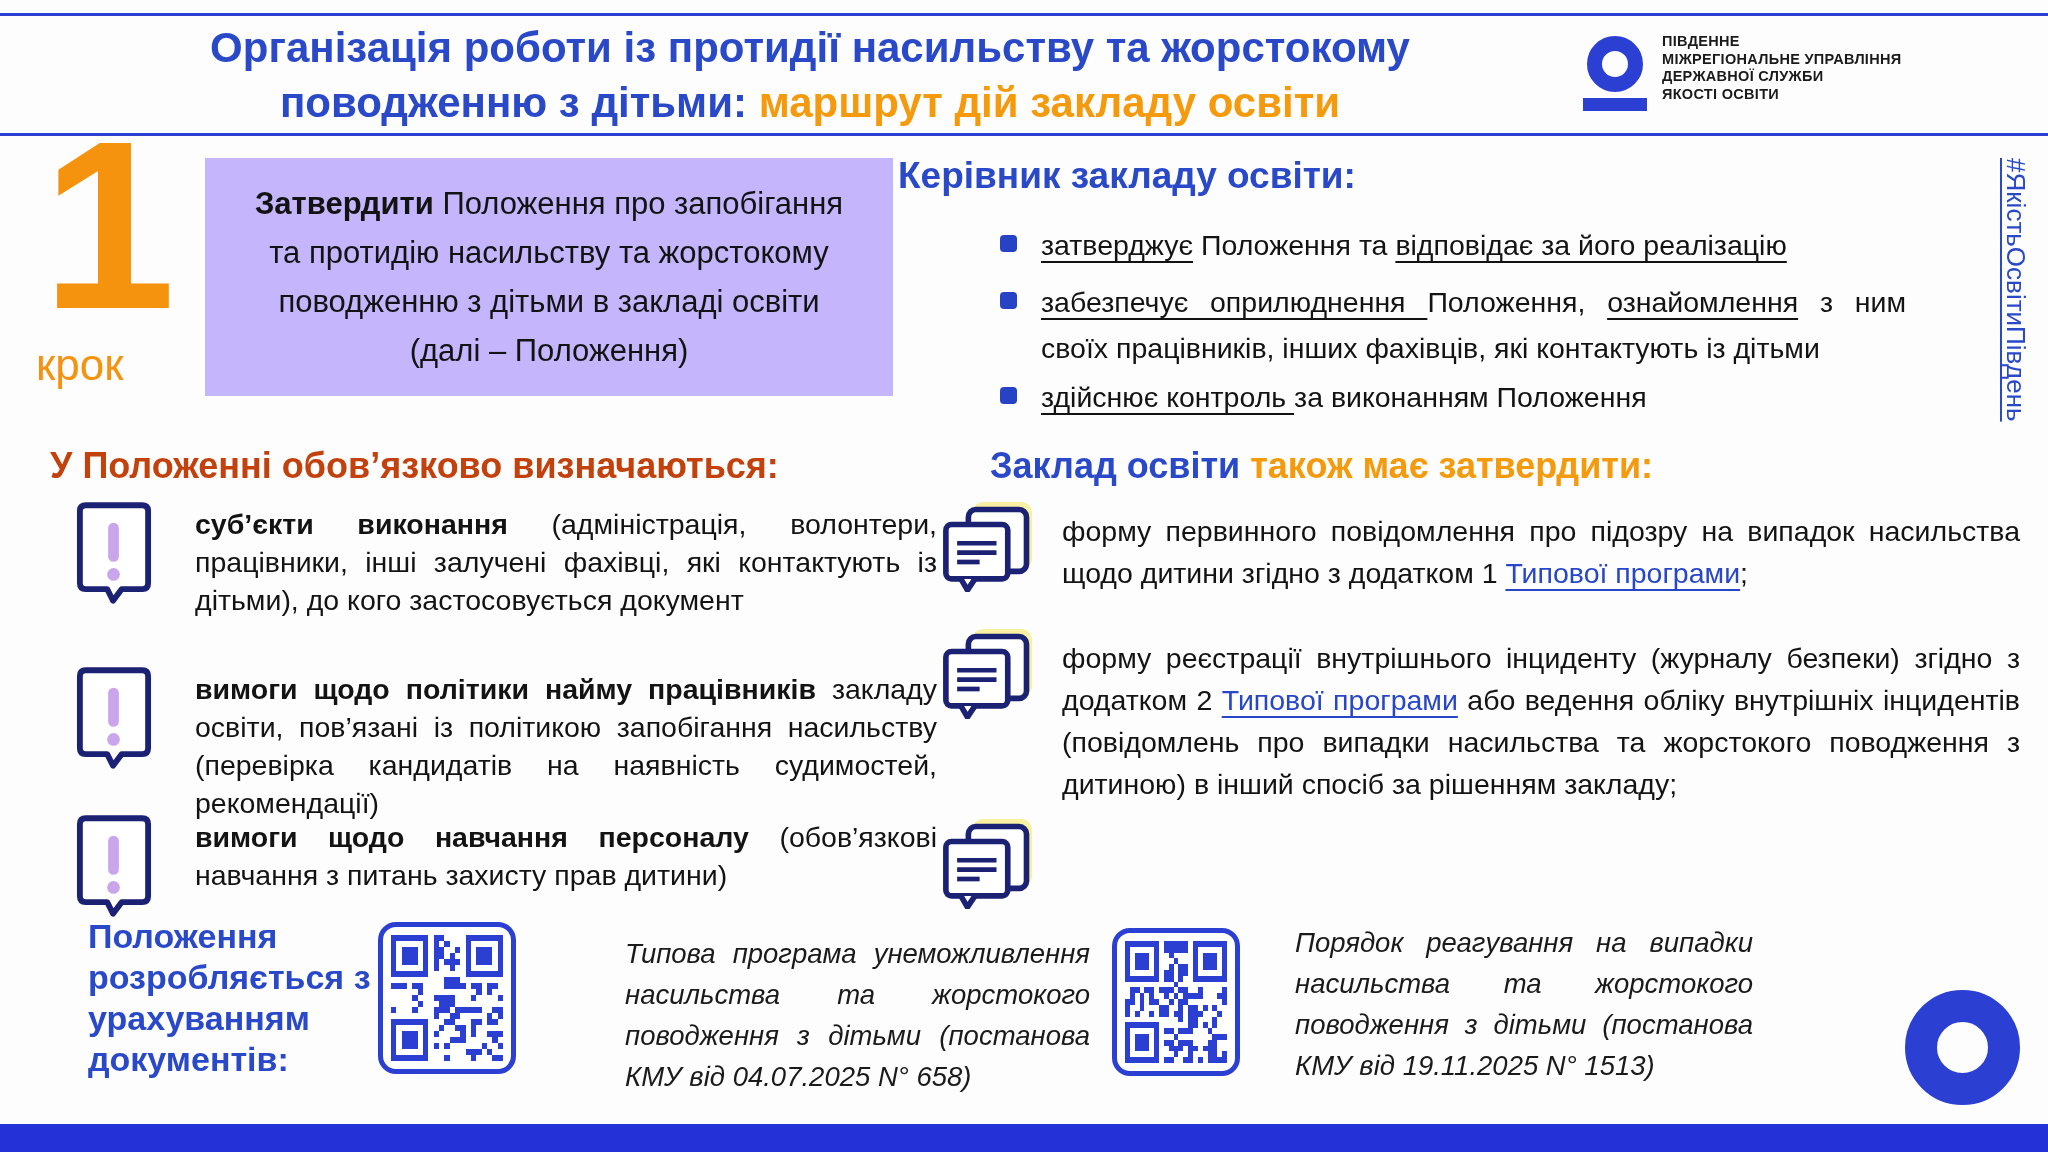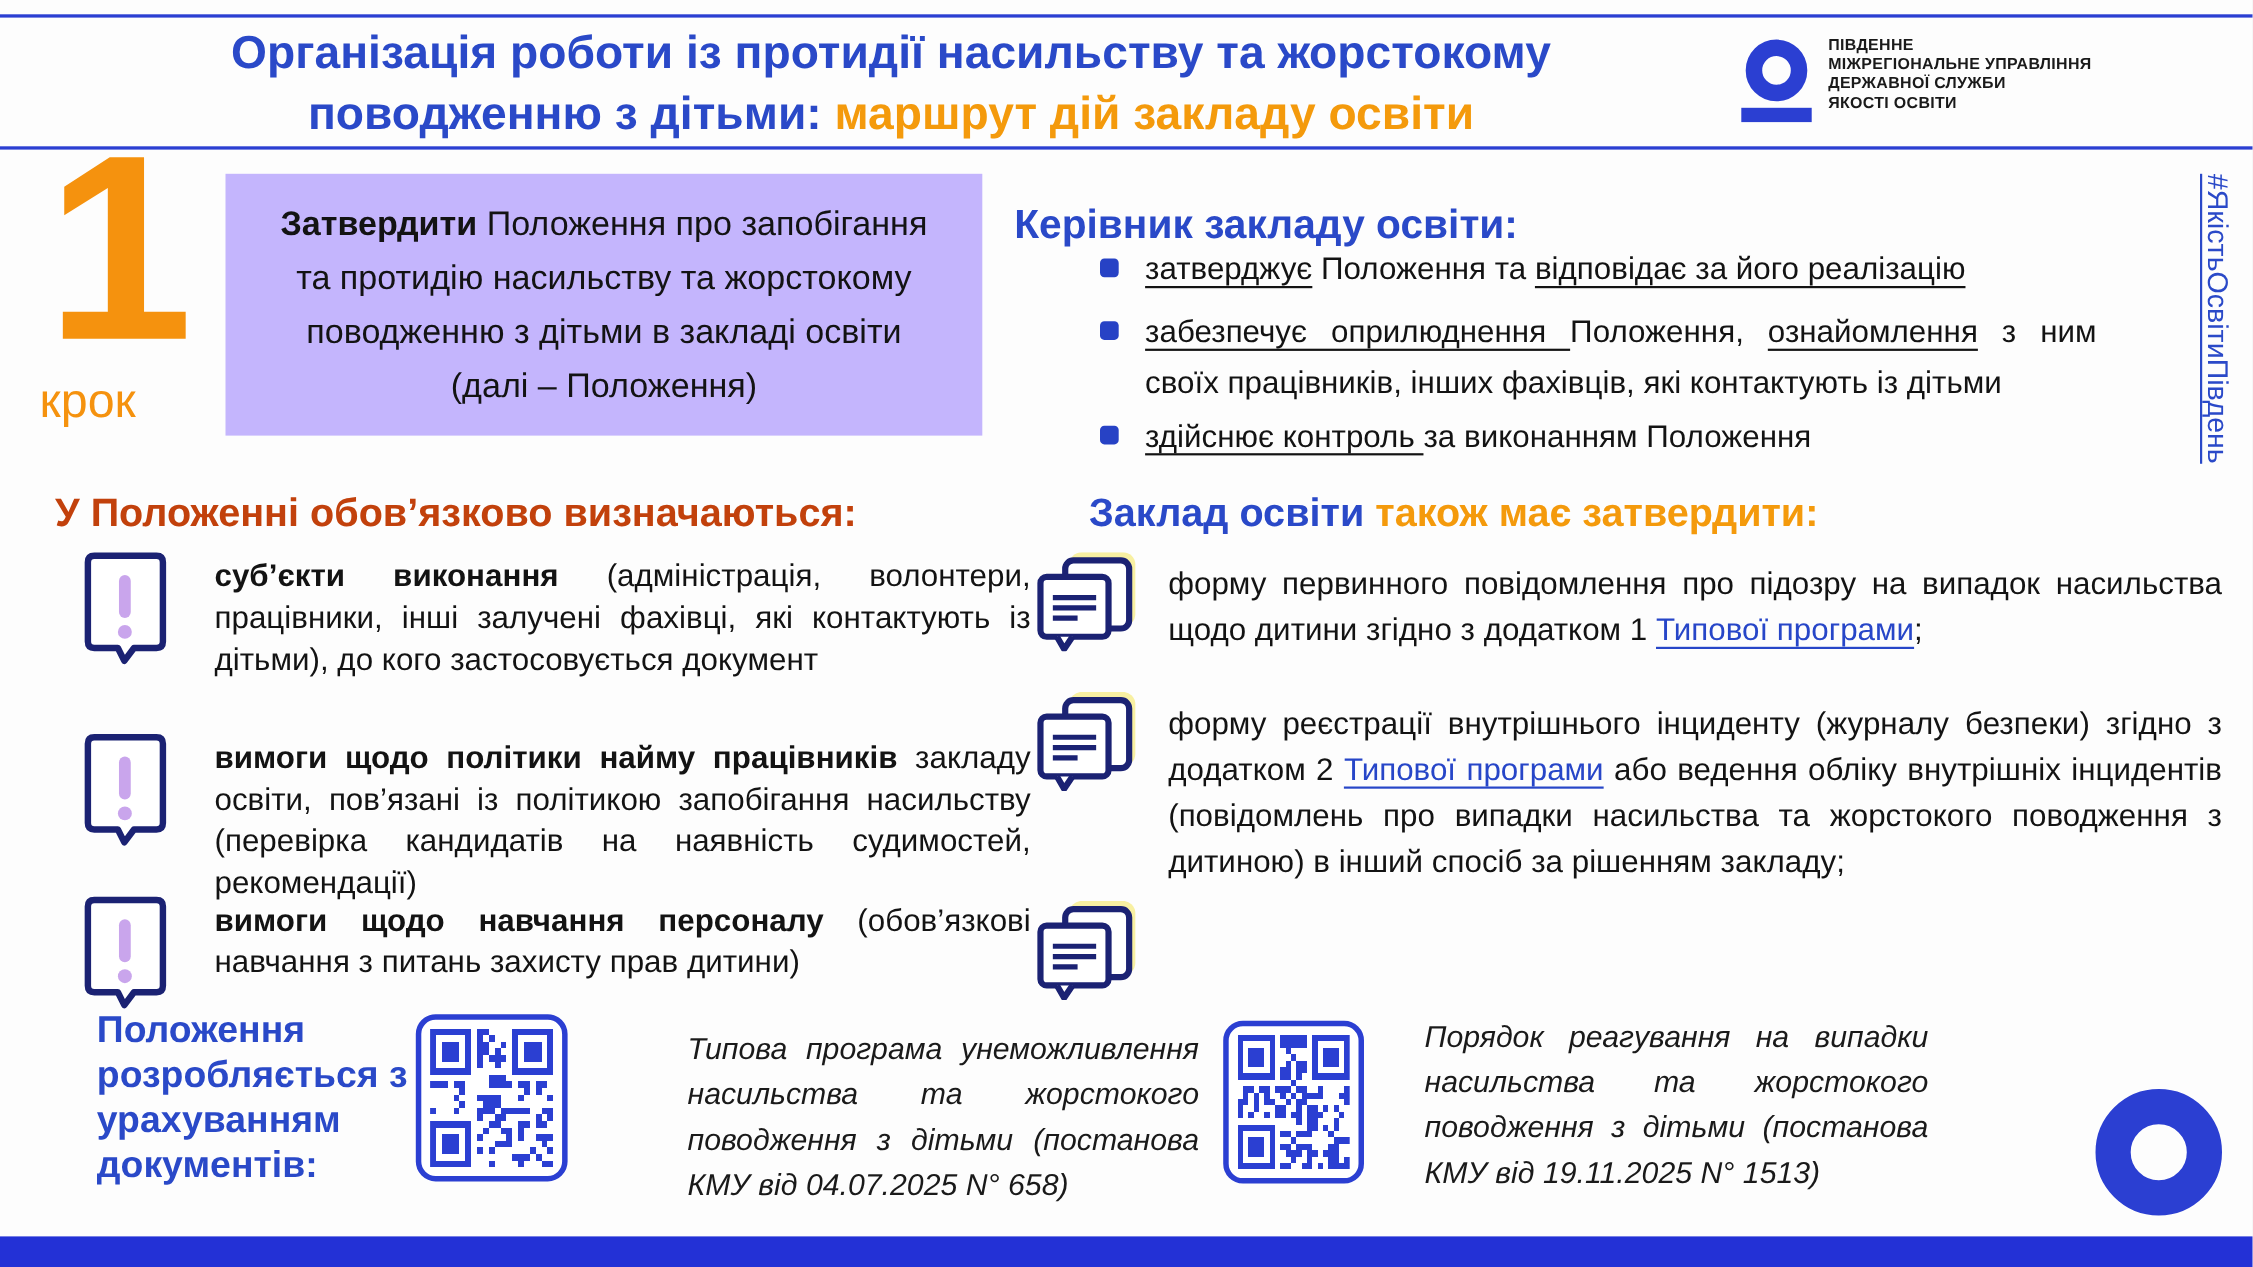--- a/index.html
+++ b/index.html
@@ -21,21 +21,21 @@
   
   .step-num{position:absolute;left:42px;top:118px;font-size:240px;font-weight:700;
             line-height:215px;color:#f5920e;}
   .step-lbl{position:absolute;left:36px;top:340px;font-size:44px;font-weight:400;color:#f5920e;}
   .obox{position:absolute;left:205px;top:158px;width:688px;height:238px;background:#c4b5fd;
         display:flex;align-items:center;justify-content:center;padding:0 34px;box-sizing:border-box;}
   .obox p{margin:0;font-size:31px;line-height:49px;text-align:center;color:#131313;}
   .obox b{font-weight:700;}
 
   
-  .h-dir{position:absolute;left:922px;top:155px;font-size:37px;font-weight:700;color:#2a49c8;margin-top:28px;}
+  .h-dir{position:absolute;left:898px;top:155px;font-size:37px;font-weight:700;color:#2a49c8;}
   #director-list{position:absolute;left:1000px;top:222px;width:920px;}
   .drow{position:absolute;left:0;display:flex;gap:24px;}
   .drow.r1{top:0;} .drow.r2{top:57px;} .drow.r3{top:152px;}
   .sq{width:17px;height:17px;border-radius:4px;background:#2742c5;flex:0 0 17px;margin-top:13px;}
   .dtext{margin:0;width:865px;font-size:28.5px;line-height:46px;text-align:justify;}
   .u{text-decoration:underline;text-underline-offset:6px;text-decoration-thickness:2px;}
 
   
   .h-prov{position:absolute;left:50px;top:445px;font-size:36px;font-weight:700;color:#c2410c;}
   #prov-list{position:absolute;left:60px;top:505px;width:850px;}

